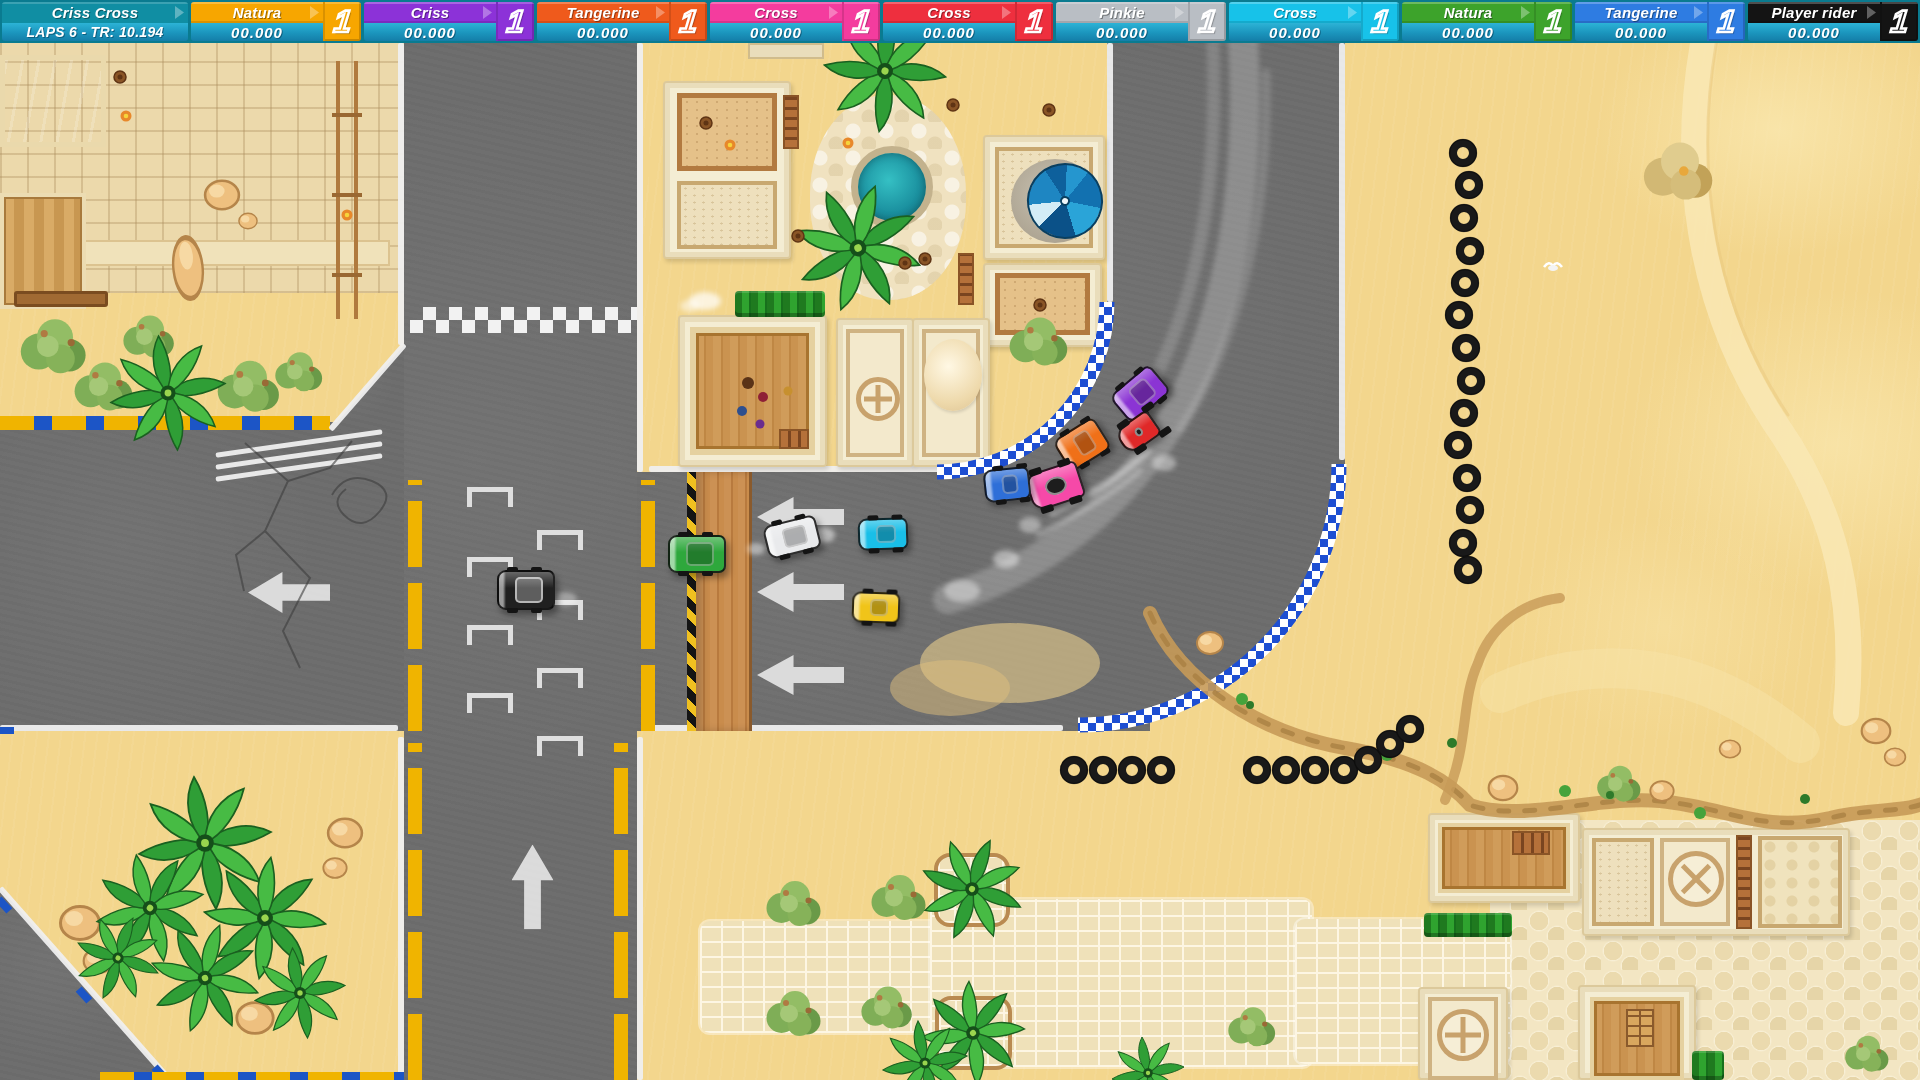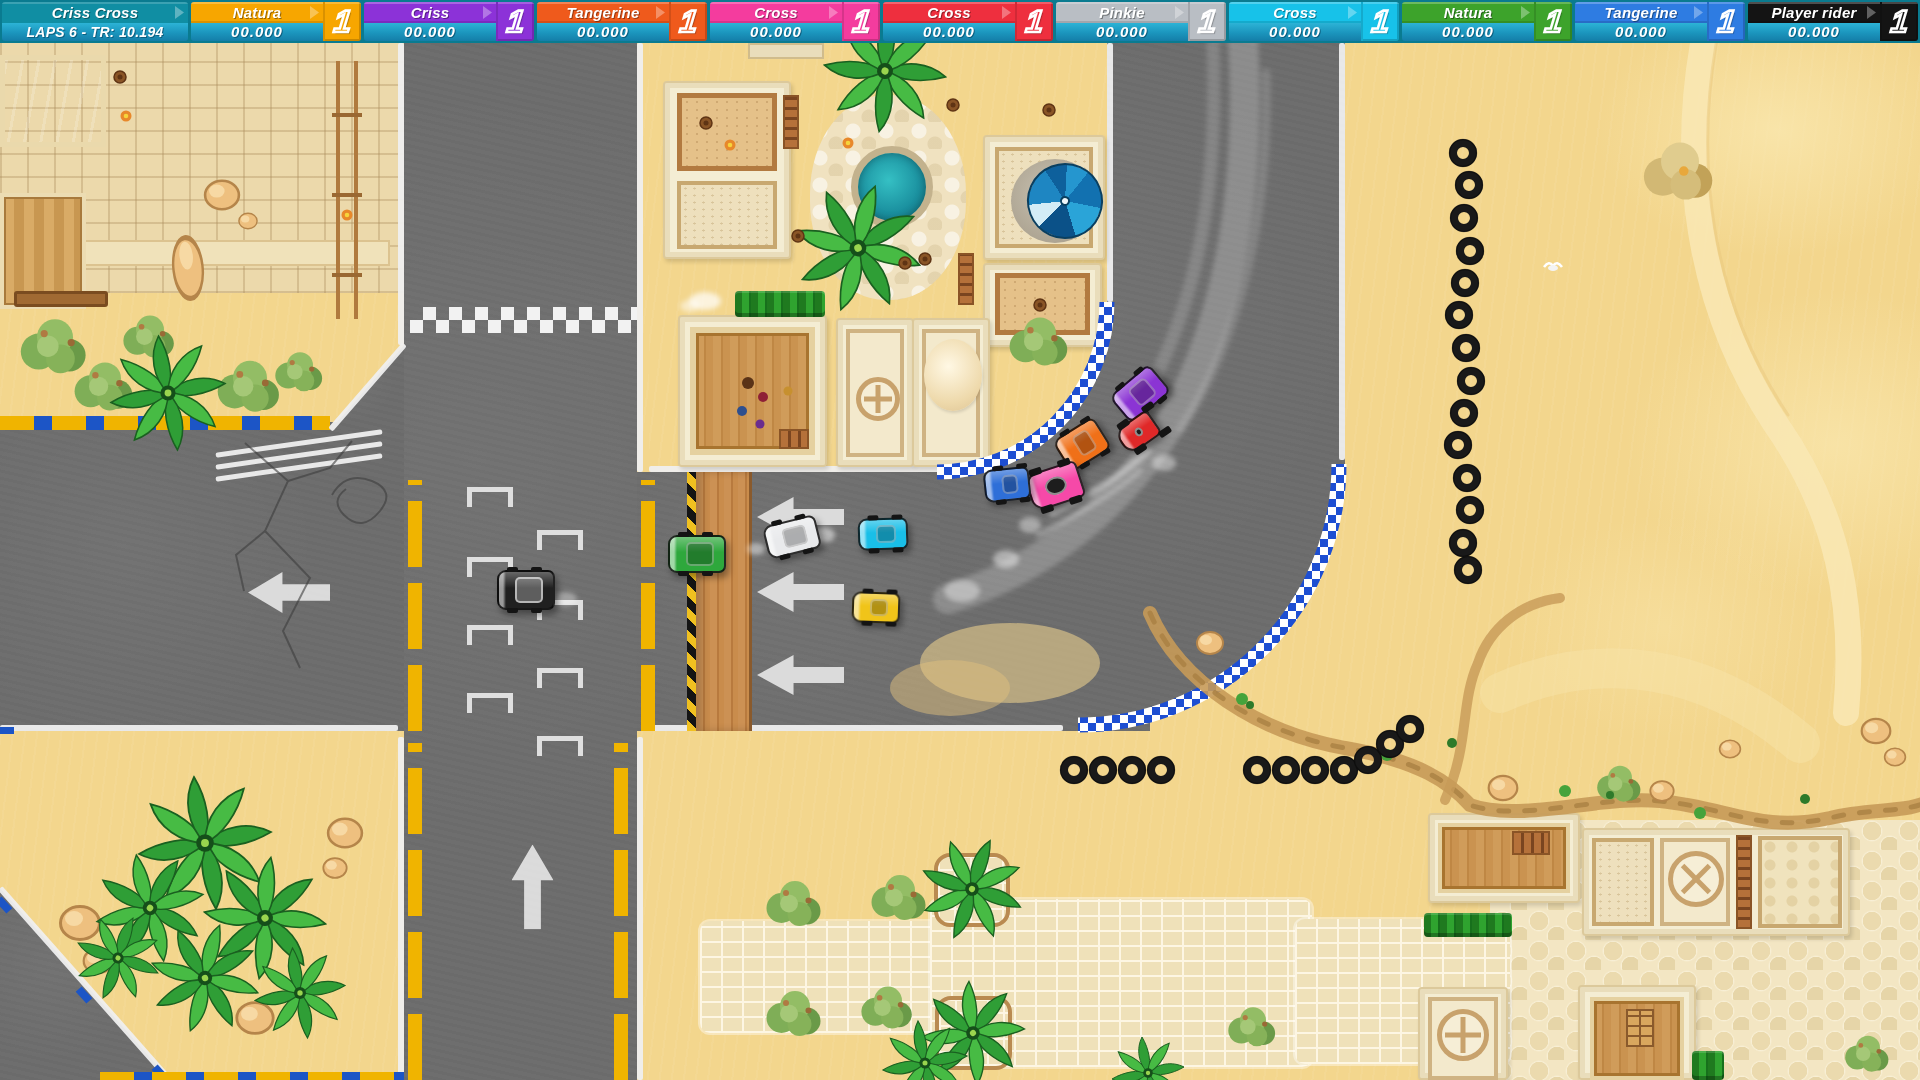--- a/index.html
+++ b/index.html
@@ -12,21 +12,21 @@
     display:flex;gap:3px;padding:2px;box-sizing:border-box;z-index:100;}
   .panel{position:relative;height:39px;border-radius:3px;overflow:hidden;display:flex;}
   .panel-track{flex:0 0 186px;flex-direction:column;}
   .trkname{height:21px;background:#108ea3;display:flex;align-items:center;justify-content:center;position:relative;
     box-shadow:inset 0 2px 0 rgba(255,255,255,.18);}
   .trklaps{flex:1;background:linear-gradient(180deg,#2cb3d6,#1b95bd 55%,#147ea8);display:flex;align-items:center;justify-content:center;}
   .panel-player{flex:1 1 0;}
   .pmain{flex:1;display:flex;flex-direction:column;min-width:0;}
   .pname{height:21px;background:var(--c,#999);display:flex;align-items:center;justify-content:center;position:relative;
     box-shadow:inset 0 2px 0 rgba(255,255,255,.25), inset 0 -2px 0 rgba(0,0,0,.12);}
-  .ptime{flex:1;background:linear-gradient(180deg,#2cb3d6,#1b95bd 55%,#147ea8);display:flex;justify-content:center;}
+  .ptime{flex:1;background:linear-gradient(180deg,#2cb3d6,#1b95bd 55%,#147ea8);display:flex;align-items:center;justify-content:center;}
   .prank{flex:0 0 36px;background:var(--c,#999);display:flex;align-items:center;justify-content:center;
     box-shadow:inset 0 2px 0 rgba(255,255,255,.22), inset -2px -2px 0 rgba(0,0,0,.18);border-left:2px solid rgba(0,0,0,.12);}
   .nametxt{font-size:15px;font-weight:800;font-style:italic;color:#fff;letter-spacing:.2px;
     text-shadow:1px 1px 0 rgba(0,0,0,.38);white-space:nowrap;}
   .timetxt{font-size:15px;font-weight:800;font-style:italic;color:#fff;letter-spacing:1px;
     text-shadow:1px 1px 0 #0d5f80;}
   .lapstxt{font-size:14px;font-weight:800;font-style:italic;color:#fff;letter-spacing:.3px;text-shadow:1px 1px 0 #0d5f80;}
   .ranknum{font-size:31px;line-height:39px;font-weight:900;font-style:italic;color:var(--c,#999);
     -webkit-text-stroke:2.6px #fff;transform:skewX(-6deg);text-shadow:2px 2px 1px rgba(0,0,0,.28);}
   .chev{width:9px;height:13px;background:rgba(255,255,255,.33);clip-path:polygon(0 0,100% 50%,0 100%);

